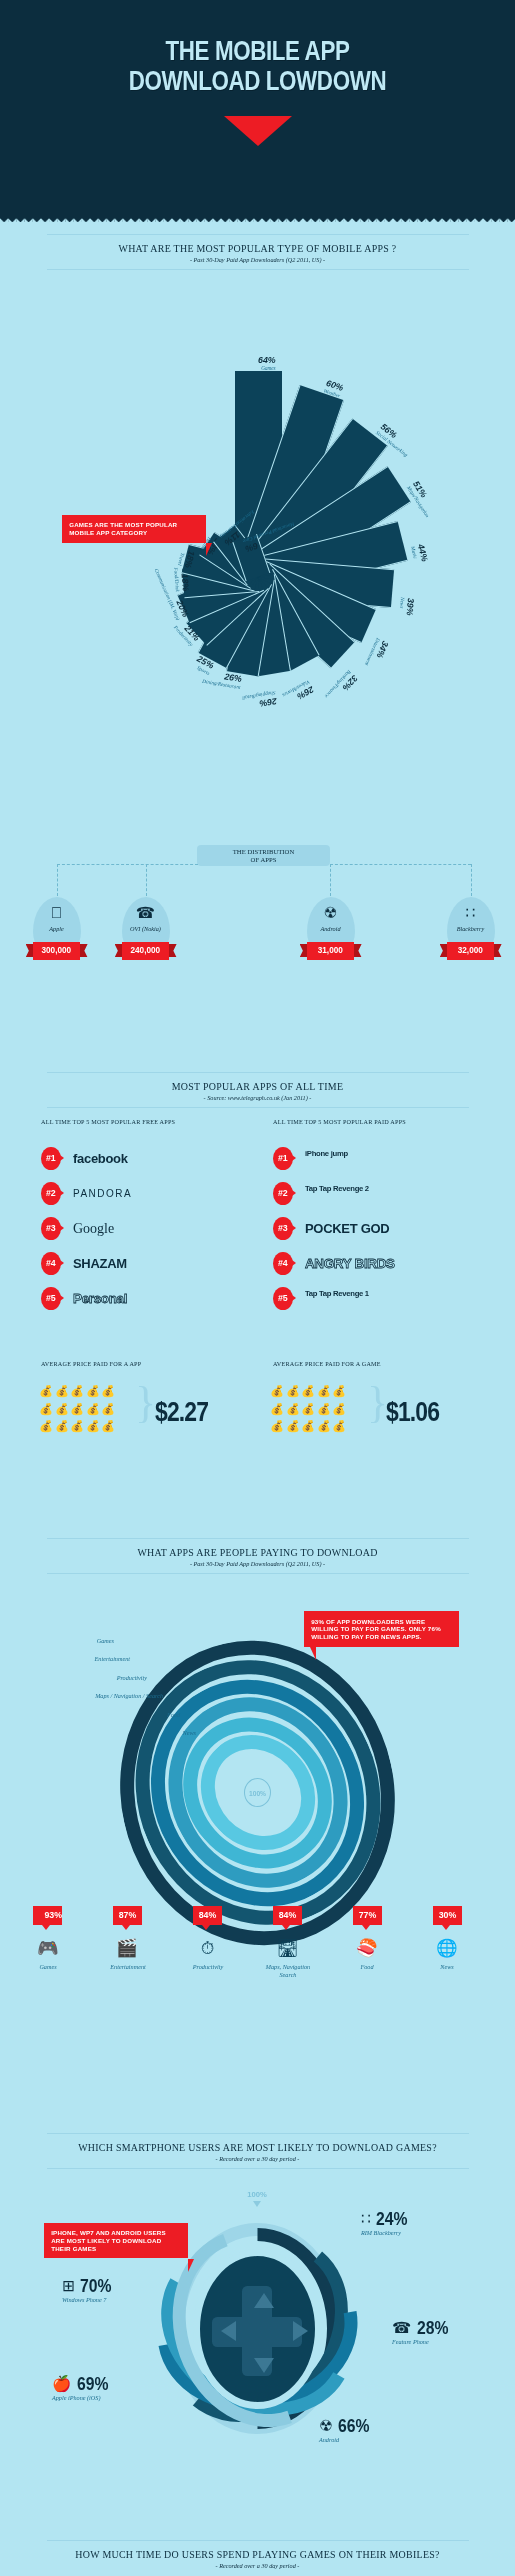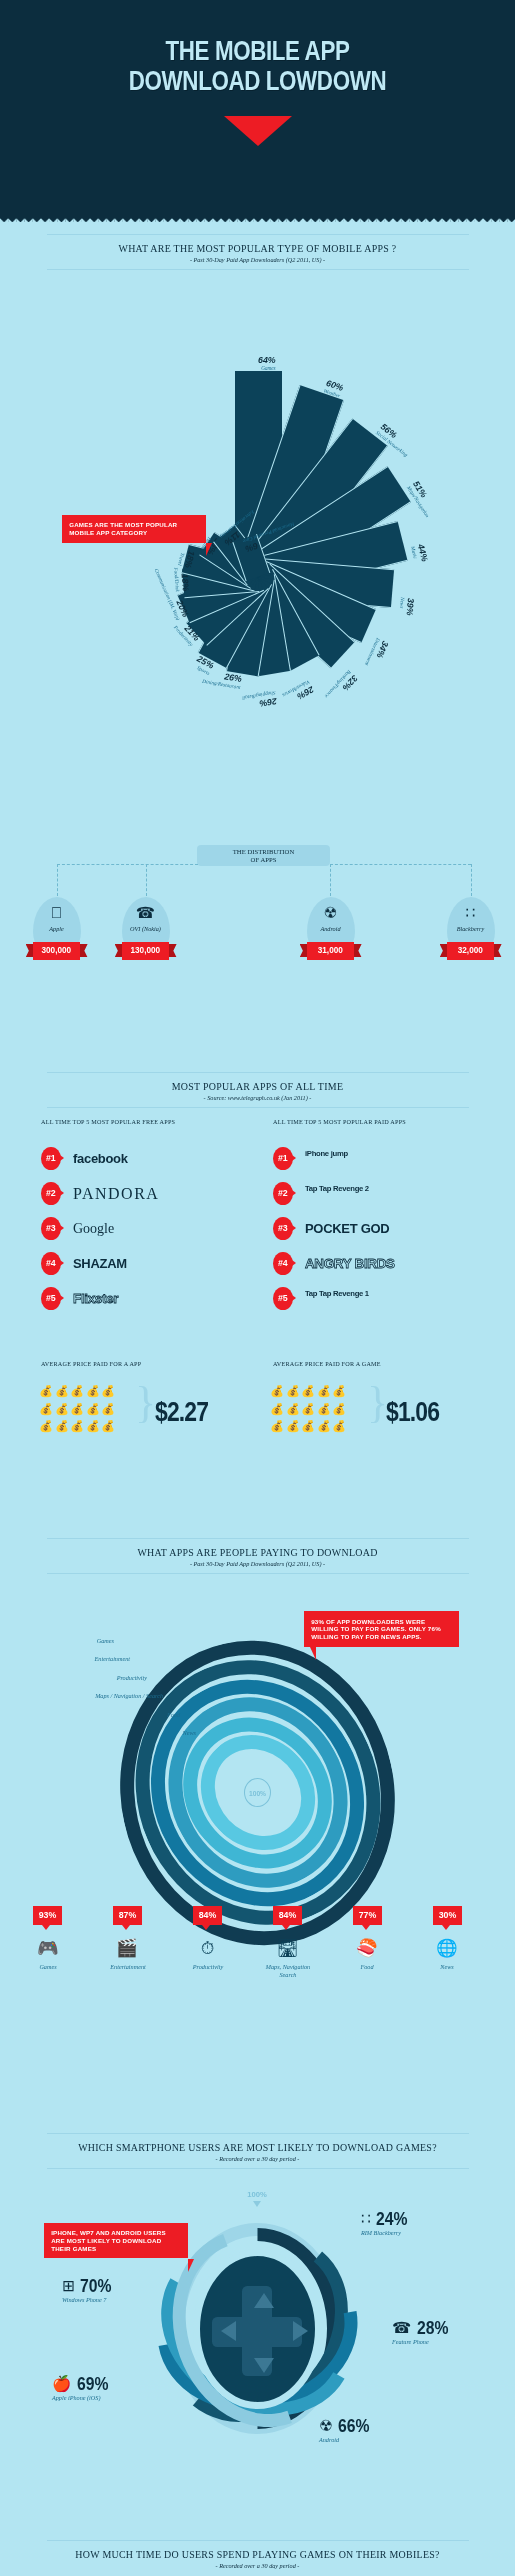--- a/index.html
+++ b/index.html
@@ -136,21 +136,21 @@
   }
   .rank-badge:after {
     content:""; position:absolute; right:-3.6px; top:8.2px; width:0; height:0;
     border-left:4.6px solid #ed1c24; border-top:3.6px solid transparent;
     border-bottom:3.6px solid transparent;
   }
   .rank-logo {
     position:absolute; left:32px; top:4.1px; height:21.6px; line-height:21.6px;
     color:#0c2d3e; font-size:13px; font-weight:bold; letter-spacing:-0.3px;
   }
-  .rank-logo.serifish { font-family:Liberation Serif, serif; font-weight:normal; font-size:16px; letter-spacing:1.5px; }
+  .rank-logo.serifish { font-family:Liberation Sans, sans-serif; font-weight:normal; font-size:10px; letter-spacing:1.5px; }
   .rank-logo.googlish { font-family:"Liberation Serif",serif; font-weight:normal; font-size:14px; letter-spacing:0; }
   .rank-logo.outline { color:#b3e5f2; -webkit-text-stroke:0.8px #0c2d3e; font-size:13.4px; }
   .rank-logo.small2 { font-size:7.7px; line-height:7.7px; padding-top:2.1px; }
 
   
   #prices { position:absolute; left:0; top:1360px; width:515px; height:118px; }
   .bag-grid { position:absolute; width:93px; }
   .bag { display:inline-block; width:15.5px; height:17.5px; font-size:12.4px; line-height:17.5px;
     text-align:center; color:#0c4259; }
   .bag.off { color:#8ccbe0; }
@@ -407,21 +407,21 @@
         </div>
       </div>
       <div class="dist-item" style="left: 112px; top: 52px;">
         <div class="dist-blob">
           <div class="dist-icon">☎</div>
           <div class="dist-name">OVI (Nokia)</div>
         </div>
         <div class="ribbon">
           <div class="end l"></div>
           <div class="end r"></div>
-          <div class="mid">130,000</div>
+          <div class="mid">240,000</div>
         </div>
       </div>
       <div class="dist-item" style="left: 297px; top: 52px;">
         <div class="dist-blob">
           <div class="dist-icon">☢</div>
           <div class="dist-name">Android</div>
         </div>
         <div class="ribbon">
           <div class="end l"></div>
           <div class="end r"></div>
@@ -464,21 +464,21 @@
       <div class="rank-row" style="left: 41px; top: 132px;">
         <div class="rank-badge">#3</div>
         <div class="rank-logo googlish">Google</div>
       </div>
       <div class="rank-row" style="left: 41px; top: 167px;">
         <div class="rank-badge">#4</div>
         <div class="rank-logo ">SHAZAM</div>
       </div>
       <div class="rank-row" style="left: 41px; top: 202px;">
         <div class="rank-badge">#5</div>
-        <div class="rank-logo outline">Flixster</div>
+        <div class="rank-logo outline">Personal</div>
       </div>
     </div>
   <div id="paid-list">
       <div class="rank-row" style="left: 273px; top: 62px;">
         <div class="rank-badge">#1</div>
         <div class="rank-logo small2">iPhone jump</div>
       </div>
       <div class="rank-row" style="left: 273px; top: 97px;">
         <div class="rank-badge">#2</div>
         <div class="rank-logo small2">Tap Tap Revenge 2</div>
@@ -549,21 +549,21 @@
       <div class="cat-icon" style="left: 179px; top: 341px;">⏱</div>
       <div class="cat-name" style="left: 177px; top: 366px;">Productivity</div>
       <div class="cat-icon" style="left: 259px; top: 341px;">🛣</div>
       <div class="cat-name" style="left: 257px; top: 366px;">Maps, Navigation Search</div>
       <div class="cat-icon" style="left: 339px; top: 341px;">🍣</div>
       <div class="cat-name" style="left: 336px; top: 366px;">Food</div>
       <div class="cat-icon" style="left: 419px; top: 341px;">🌐</div>
       <div class="cat-name" style="left: 416px; top: 366px;">News</div>
     </div>
   <div id="cat-tags">
-      <div class="pct-tag" style="left: 33px; top: 309px;">93%</div>
+      <div class="pct-tag" style="left: 33px; top: 309px; text-align: right;">93%</div>
       <div class="pct-tag" style="left: 113px; top: 309px;">87%</div>
       <div class="pct-tag" style="left: 193px; top: 309px;">84%</div>
       <div class="pct-tag" style="left: 273px; top: 309px;">84%</div>
       <div class="pct-tag" style="left: 353px; top: 309px;">77%</div>
       <div class="pct-tag" style="left: 433px; top: 309px;">30%</div>
     </div>
 </div>
 
 <div class="sec-head" style="top:2133px">
   <div class="rule"></div>

